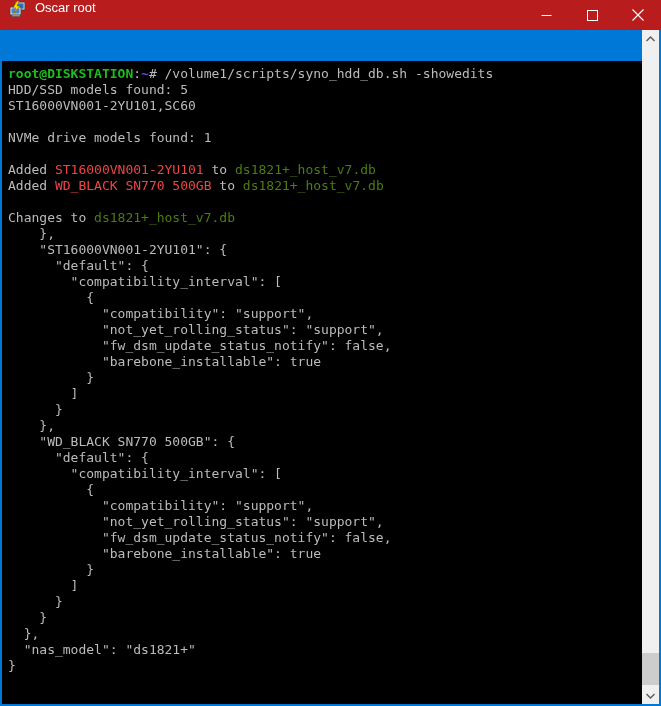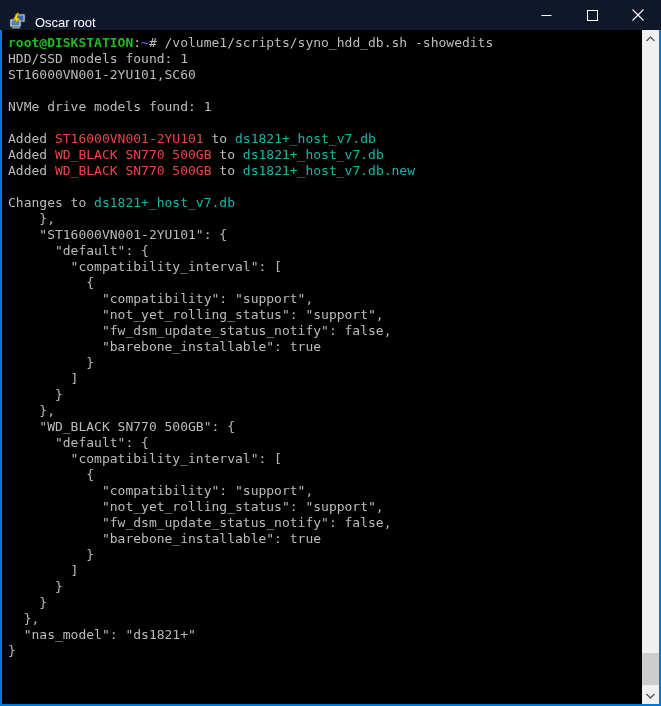--- a/index.html
+++ b/index.html
@@ -7,22 +7,22 @@
   .window{
     width:661px;height:706px;
     font-family:"Liberation Sans","DejaVu Sans",sans-serif;
     display:flex;flex-direction:column;
     background:#0078D7;
     overflow:hidden;
   }
   
   .titlebar{
     height:30px;flex:0 0 30px;
-    background:#0f172a;
-    display:flex;align-items:flex-end;
+    background:#b91c1c;
+    display:flex;align-items:flex-start;
     color:#fff;
   }
   .app-icon{margin-left:9px;width:18px;height:18px;flex:0 0 18px;display:flex;align-items:center;justify-content:center;}
   .title-text{margin-left:8px;font-size:13px;color:#fff;flex:1 1 auto;white-space:nowrap;}
   .caption-btn{
     width:46px;height:30px;flex:0 0 46px;
     display:flex;align-items:center;justify-content:center;
     background:transparent;border:none;padding:0;cursor:default;
   }
   .caption-btn svg{display:block;}
@@ -32,33 +32,34 @@
     display:flex;
     background:#0078D7;
     padding:0 2px 2px 2px;
   }
   .terminal{
     flex:1 1 auto;
     background:#000;
     overflow:hidden;
     padding:5px 0 0 6px;
     cursor:text;
+    margin-top:31px;
   }
   .line{
     height:16px;
     line-height:16px;
     font-family:"DejaVu Sans Mono","Liberation Mono",monospace;
     font-size:13px;
     white-space:pre;
   }
   .c-default{color:#BBBBBB;}
   .c-green{color:#1CBD1C;font-weight:bold;}
   .c-blue{color:#5454DC;font-weight:bold;}
   .c-yellow{color:#ef4444;}
-  .c-cyan{color:#14b8a6;text-align:right;}
+  .c-cyan{color:#4d7c0f;text-align:right;}
   
   .scrollbar{
     flex:0 0 17px;width:17px;
     background:#F0F0F0;
     position:relative;
   }
   .scroll-btn{
     position:absolute;left:0;width:17px;height:17px;
     display:flex;align-items:center;justify-content:center;
     background:#F0F0F0;border:none;padding:0;
@@ -105,28 +106,27 @@
       <svg width="12" height="12" viewBox="0 0 12 12">
         <line x1="0.5" y1="0.5" x2="11.5" y2="11.5" stroke="#fff" stroke-width="1.1"></line>
         <line x1="11.5" y1="0.5" x2="0.5" y2="11.5" stroke="#fff" stroke-width="1.1"></line>
       </svg>
     </button>
   </div>
 
   <div class="body">
     <div class="terminal">
         <div class="line"><span class="c-green">root@DISKSTATION</span><span class="c-default">:</span><span class="c-blue">~</span><span class="c-default"># /volume1/scripts/syno_hdd_db.sh -showedits</span></div>
-        <div class="line"><span class="c-default">HDD/SSD models found: 1</span></div>
+        <div class="line"><span class="c-default">HDD/SSD models found: 5</span></div>
         <div class="line"><span class="c-default">ST16000VN001-2YU101,SC60</span></div>
         <div class="line"></div>
         <div class="line"><span class="c-default">NVMe drive models found: 1</span></div>
         <div class="line"></div>
         <div class="line"><span class="c-default">Added </span><span class="c-yellow">ST16000VN001-2YU101</span><span class="c-default"> to </span><span class="c-cyan">ds1821+_host_v7.db</span></div>
         <div class="line"><span class="c-default">Added </span><span class="c-yellow">WD_BLACK SN770 500GB</span><span class="c-default"> to </span><span class="c-cyan">ds1821+_host_v7.db</span></div>
-        <div class="line"><span class="c-default">Added </span><span class="c-yellow">WD_BLACK SN770 500GB</span><span class="c-default"> to </span><span class="c-cyan">ds1821+_host_v7.db.new</span></div>
         <div class="line"></div>
         <div class="line"><span class="c-default">Changes to </span><span class="c-cyan">ds1821+_host_v7.db</span></div>
         <div class="line"><span class="c-default">    },</span></div>
         <div class="line"><span class="c-default">    "ST16000VN001-2YU101": {</span></div>
         <div class="line"><span class="c-default">      "default": {</span></div>
         <div class="line"><span class="c-default">        "compatibility_interval": [</span></div>
         <div class="line"><span class="c-default">          {</span></div>
         <div class="line"><span class="c-default">            "compatibility": "support",</span></div>
         <div class="line"><span class="c-default">            "not_yet_rolling_status": "support",</span></div>
         <div class="line"><span class="c-default">            "fw_dsm_update_status_notify": false,</span></div>

